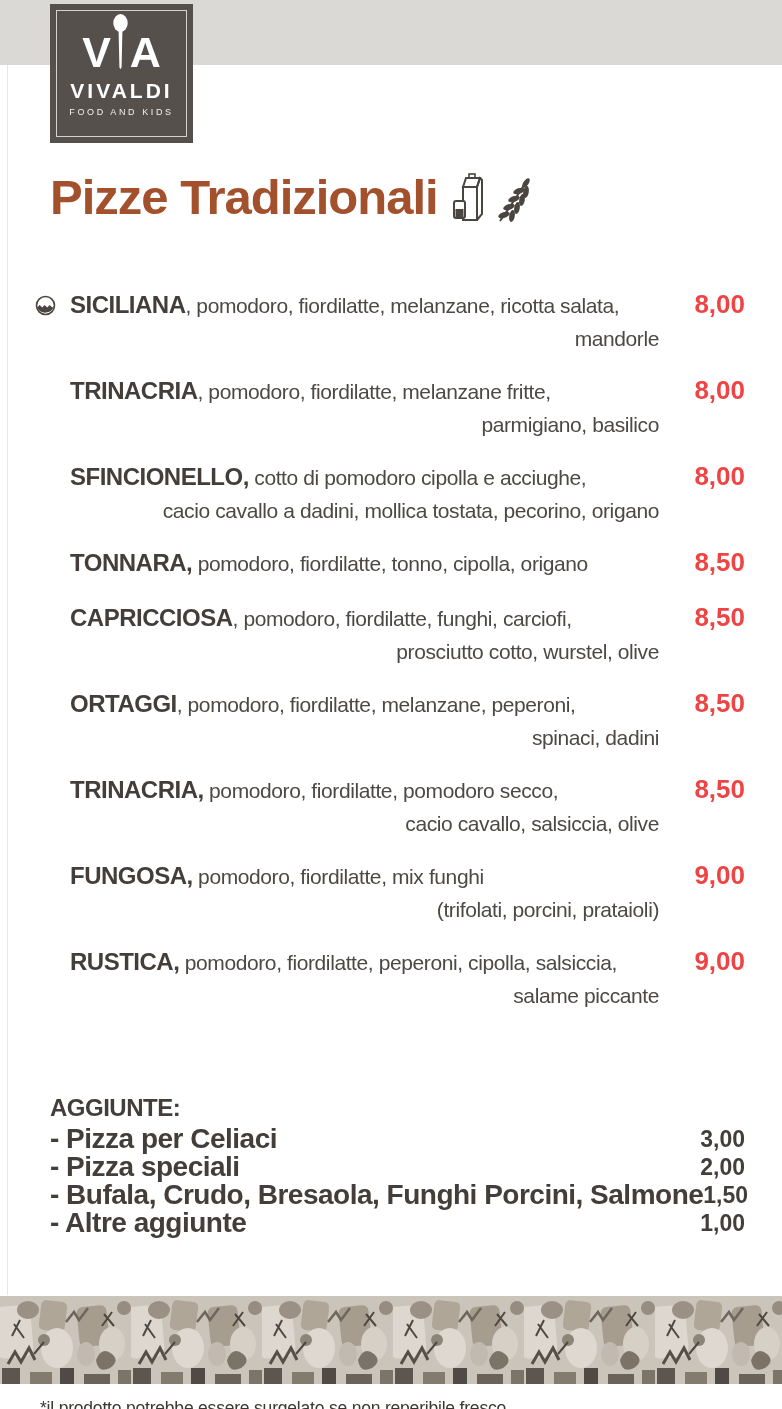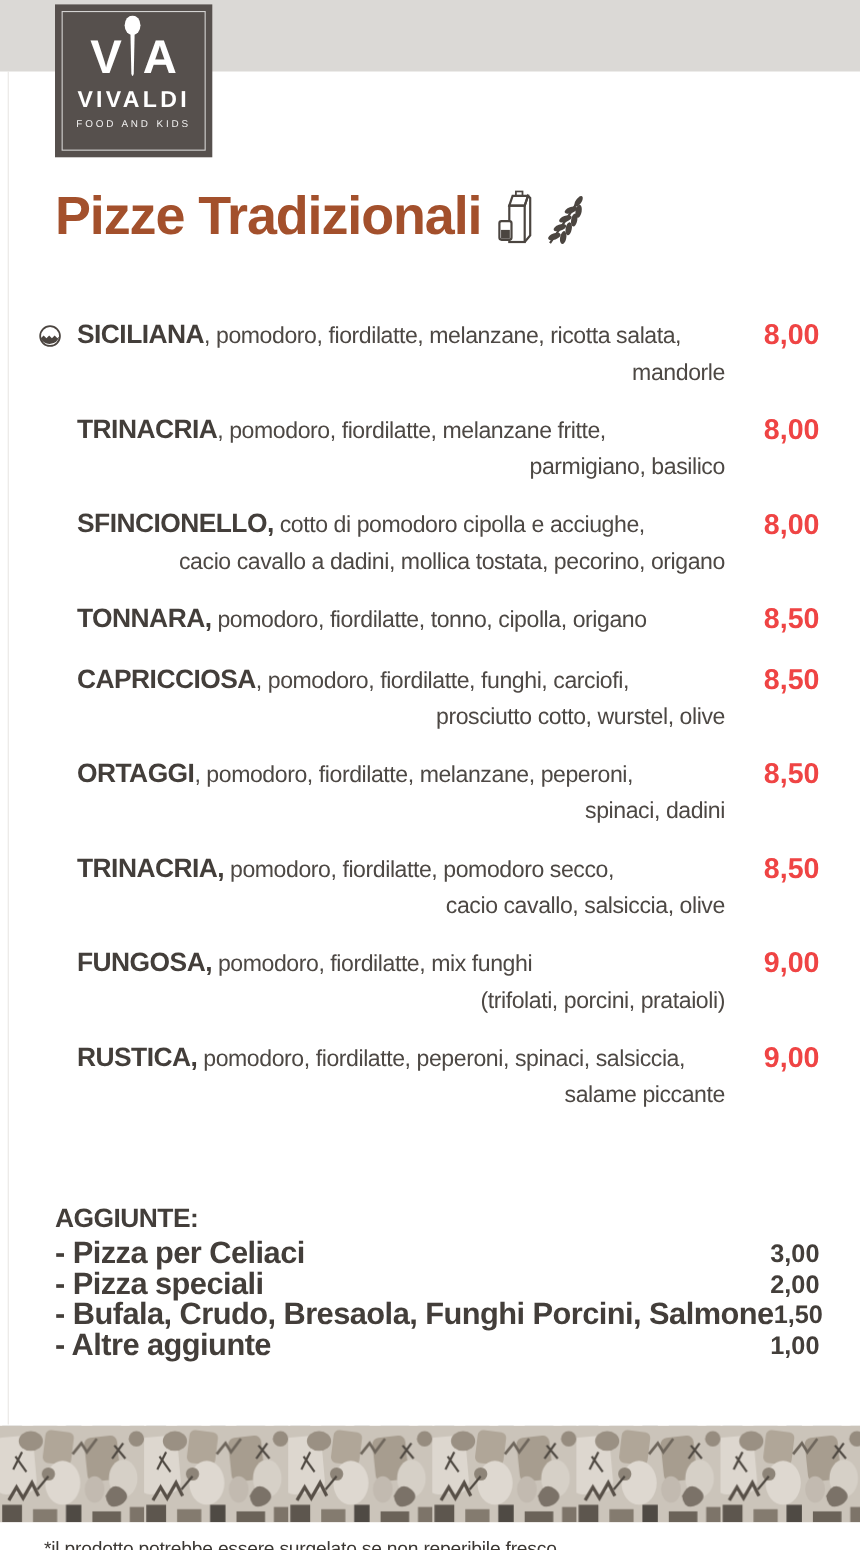--- a/index.html
+++ b/index.html
@@ -175,21 +175,21 @@
     <div class="item">
       <div class="item-text">
         <div class="line1"><span class="item-name">FUNGOSA,</span><span class="item-desc"> pomodoro, fiordilatte, mix funghi</span></div>
         <div class="line2">(trifolati, porcini, prataioli)</div>
       </div>
       <div class="item-price">9,00</div>
     </div>
 
     <div class="item">
       <div class="item-text">
-        <div class="line1"><span class="item-name">RUSTICA,</span><span class="item-desc"> pomodoro, fiordilatte, peperoni, spinaci, salsiccia,</span></div>
+        <div class="line1"><span class="item-name">RUSTICA,</span><span class="item-desc"> pomodoro, fiordilatte, peperoni, cipolla, salsiccia,</span></div>
         <div class="line2">salame piccante</div>
       </div>
       <div class="item-price">9,00</div>
     </div>
 
   </div>
 
   <div class="aggiunte">
     <div class="agg-heading">AGGIUNTE:</div>
     <div class="agg-row">

